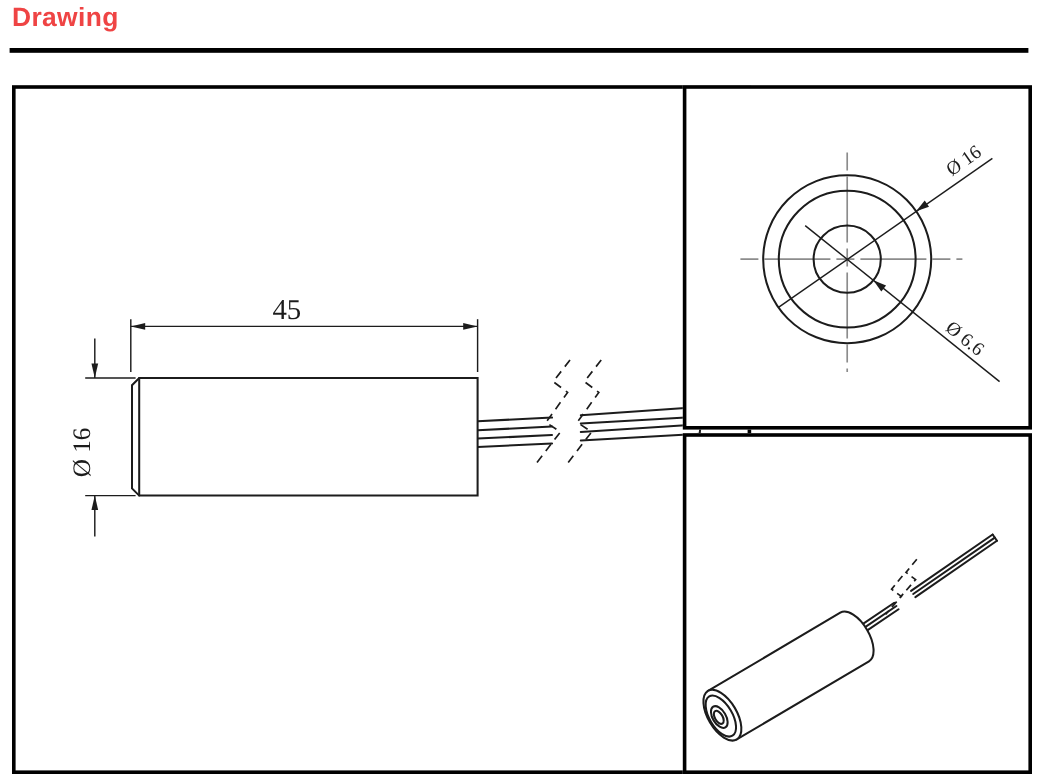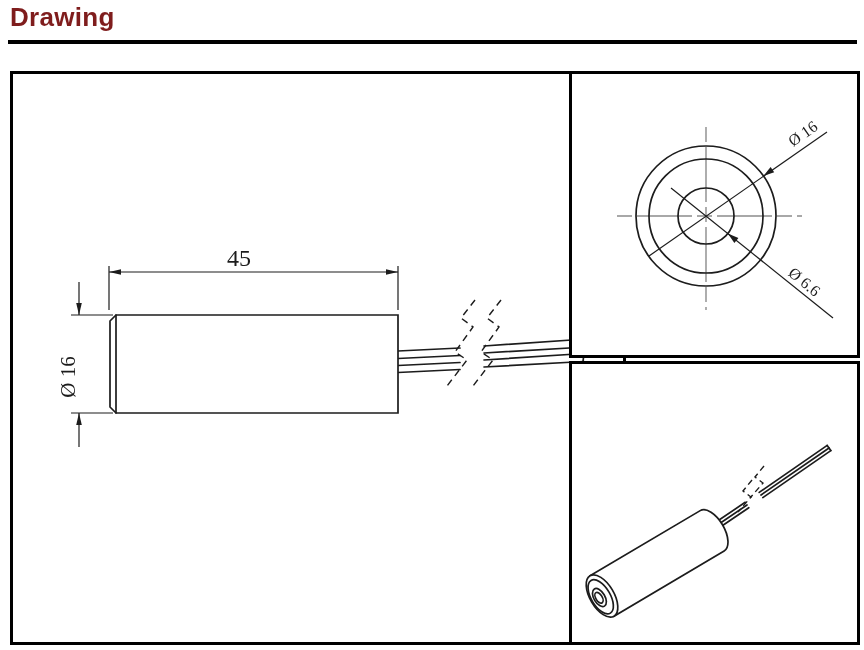--- a/index.html
+++ b/index.html
@@ -1,17 +1,17 @@
 <!DOCTYPE html>
 <html><head>
 <meta charset="utf-8">
 <style>
   html,body{margin:0;padding:0;background:#ffffff;}
   body{width:864px;height:650px;position:relative;font-family:"Liberation Sans",sans-serif;overflow:hidden;}
-  .page-title{position:absolute;left:10px;top:2px;margin:0;font-size:26px;font-weight:bold;color:#7f1d1d;letter-spacing:.3px;}
+  .page-title{position:absolute;left:10px;top:2px;margin:0;font-size:22px;font-weight:bold;color:#ef4444;letter-spacing:.3px;}
   .title-rule{position:absolute;left:8px;top:40px;width:849px;height:4px;background:#000;}
   .panel{position:absolute;background:#fff;border:3px solid #000;box-sizing:border-box;}
   #panel-side{left:10px;top:71px;width:616px;height:574px;}
   #panel-front{left:569px;top:71px;width:291px;height:287px;}
   #panel-iso{left:569px;top:361px;width:291px;height:284px;}
   .panel svg{display:block;width:100%;height:100%;}
   .ln{stroke:#1c1c1c;stroke-width:1.7;fill:none;stroke-linecap:round;}
   .thin{stroke:#1c1c1c;stroke-width:1.2;fill:none;}
   .arrow{fill:#1c1c1c;stroke:none;}
   .cl{stroke:#8c8c8c;stroke-width:1.4;fill:none;}

